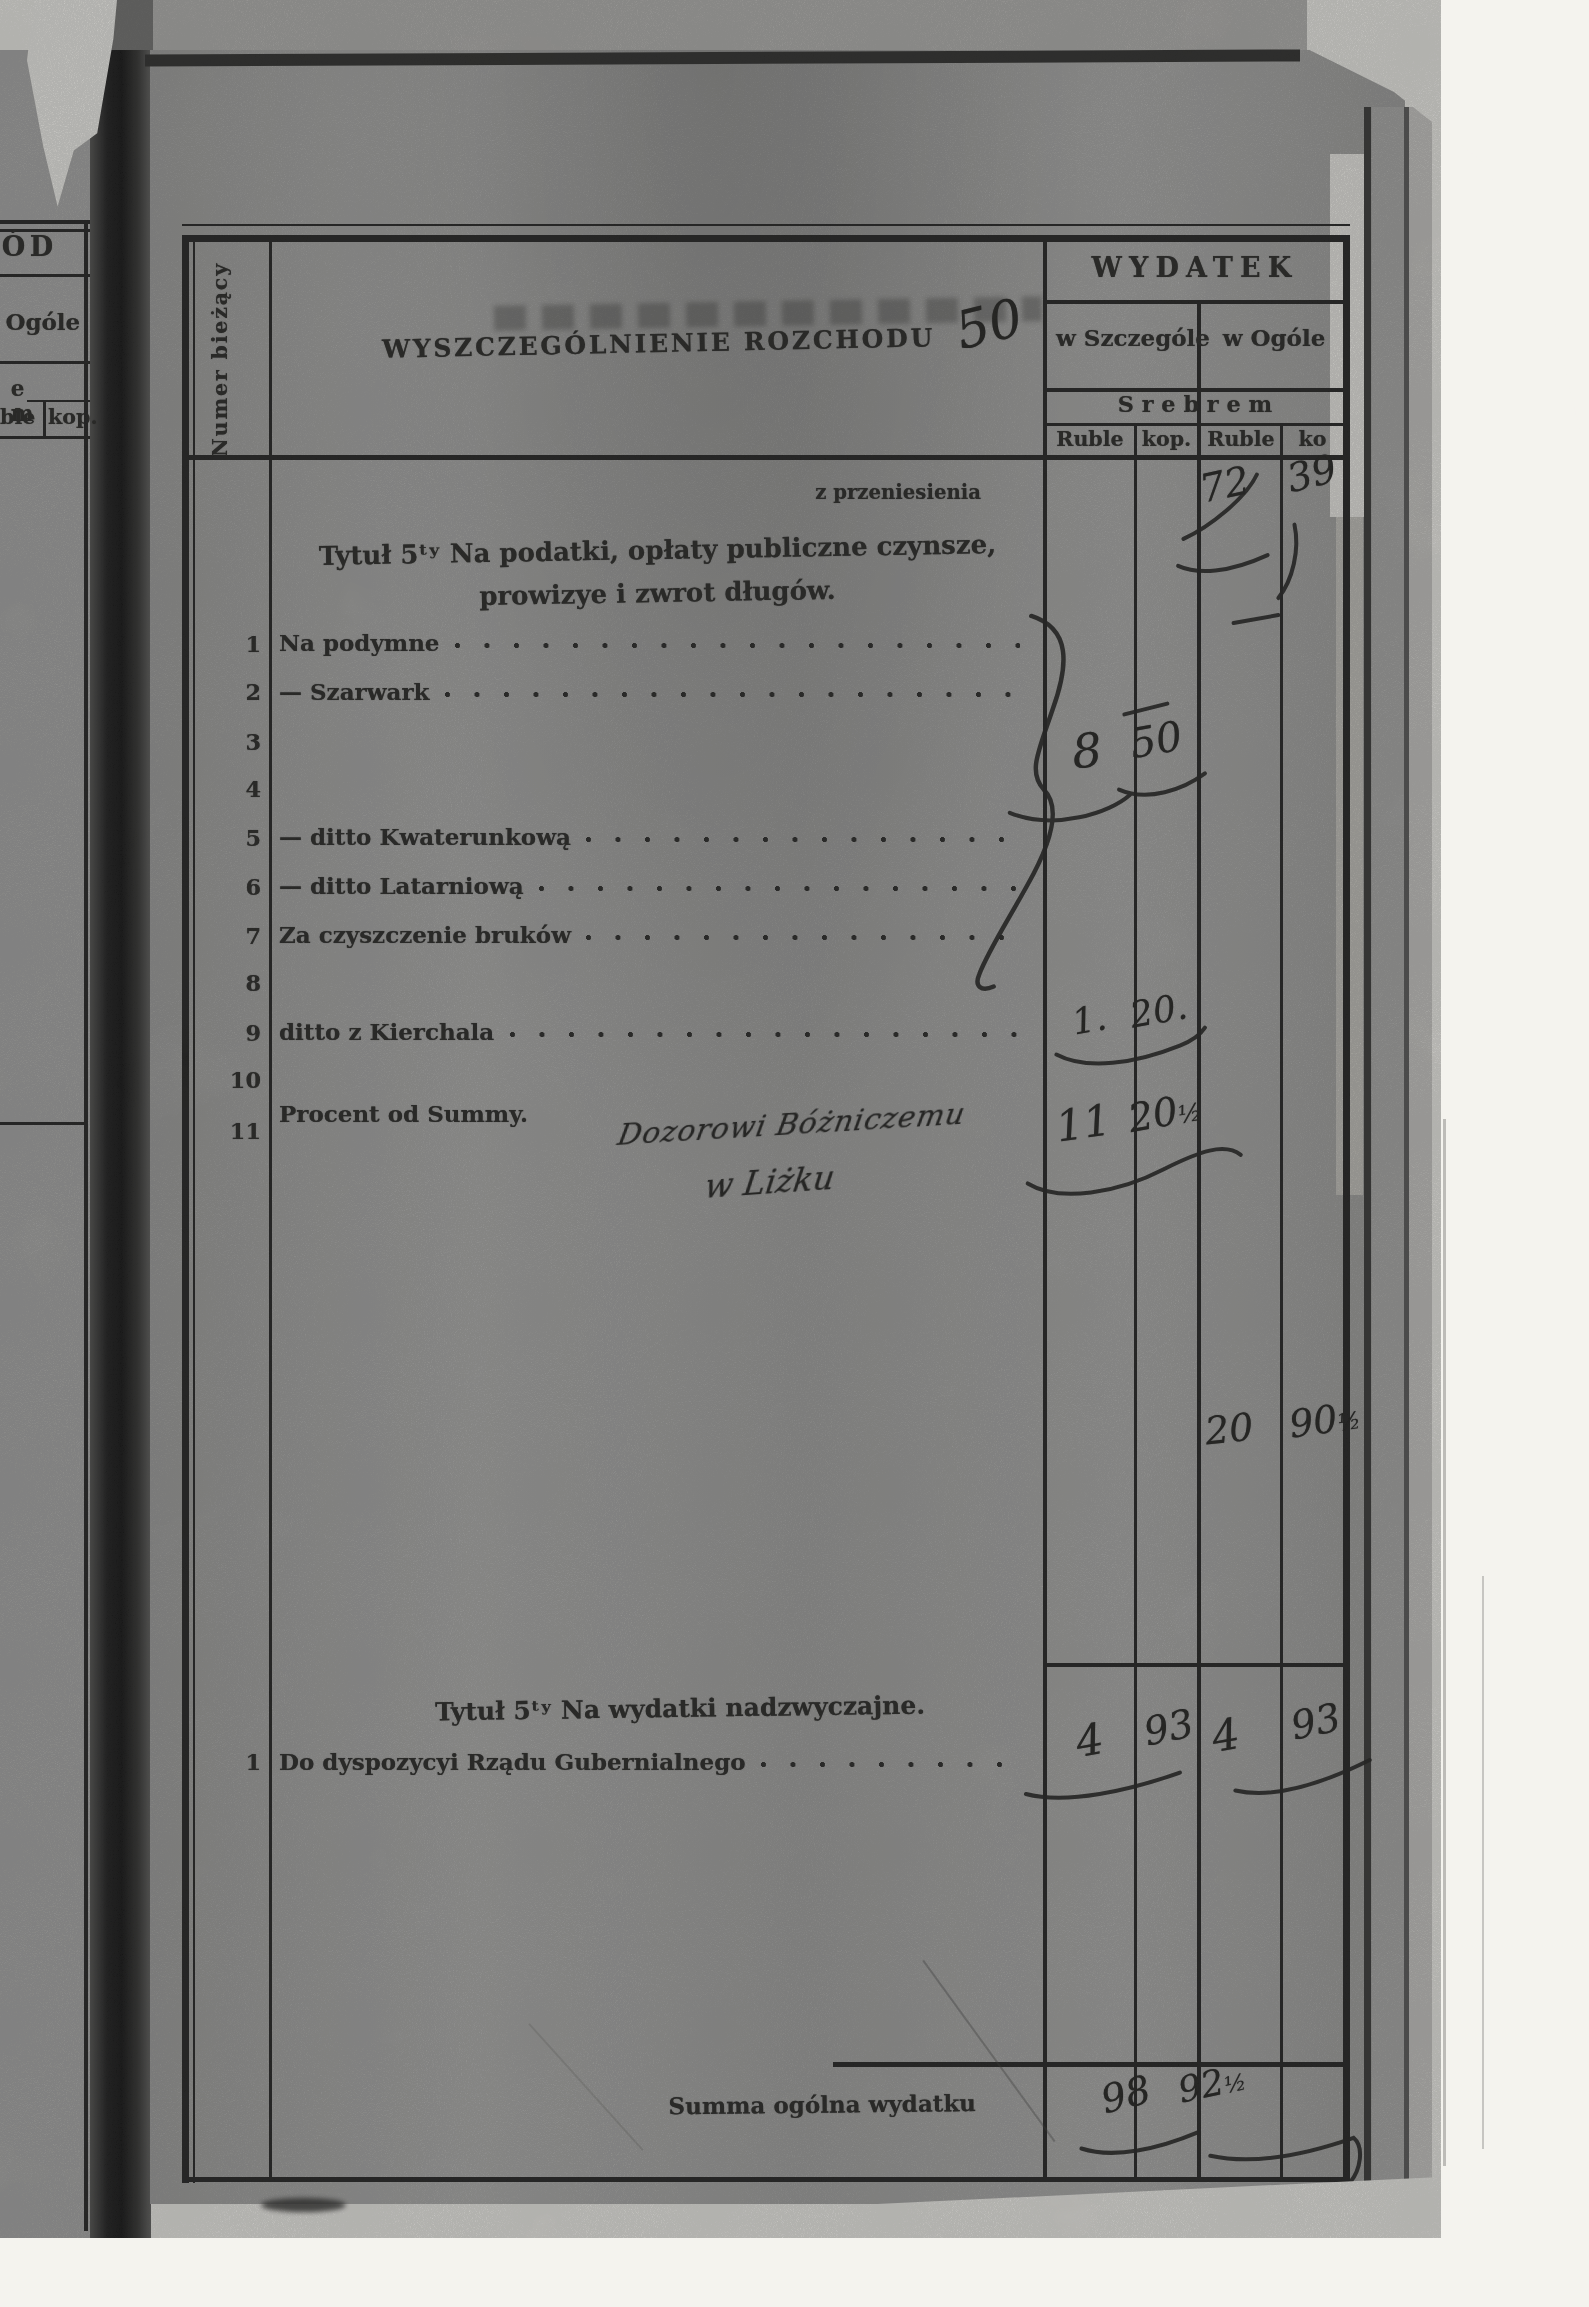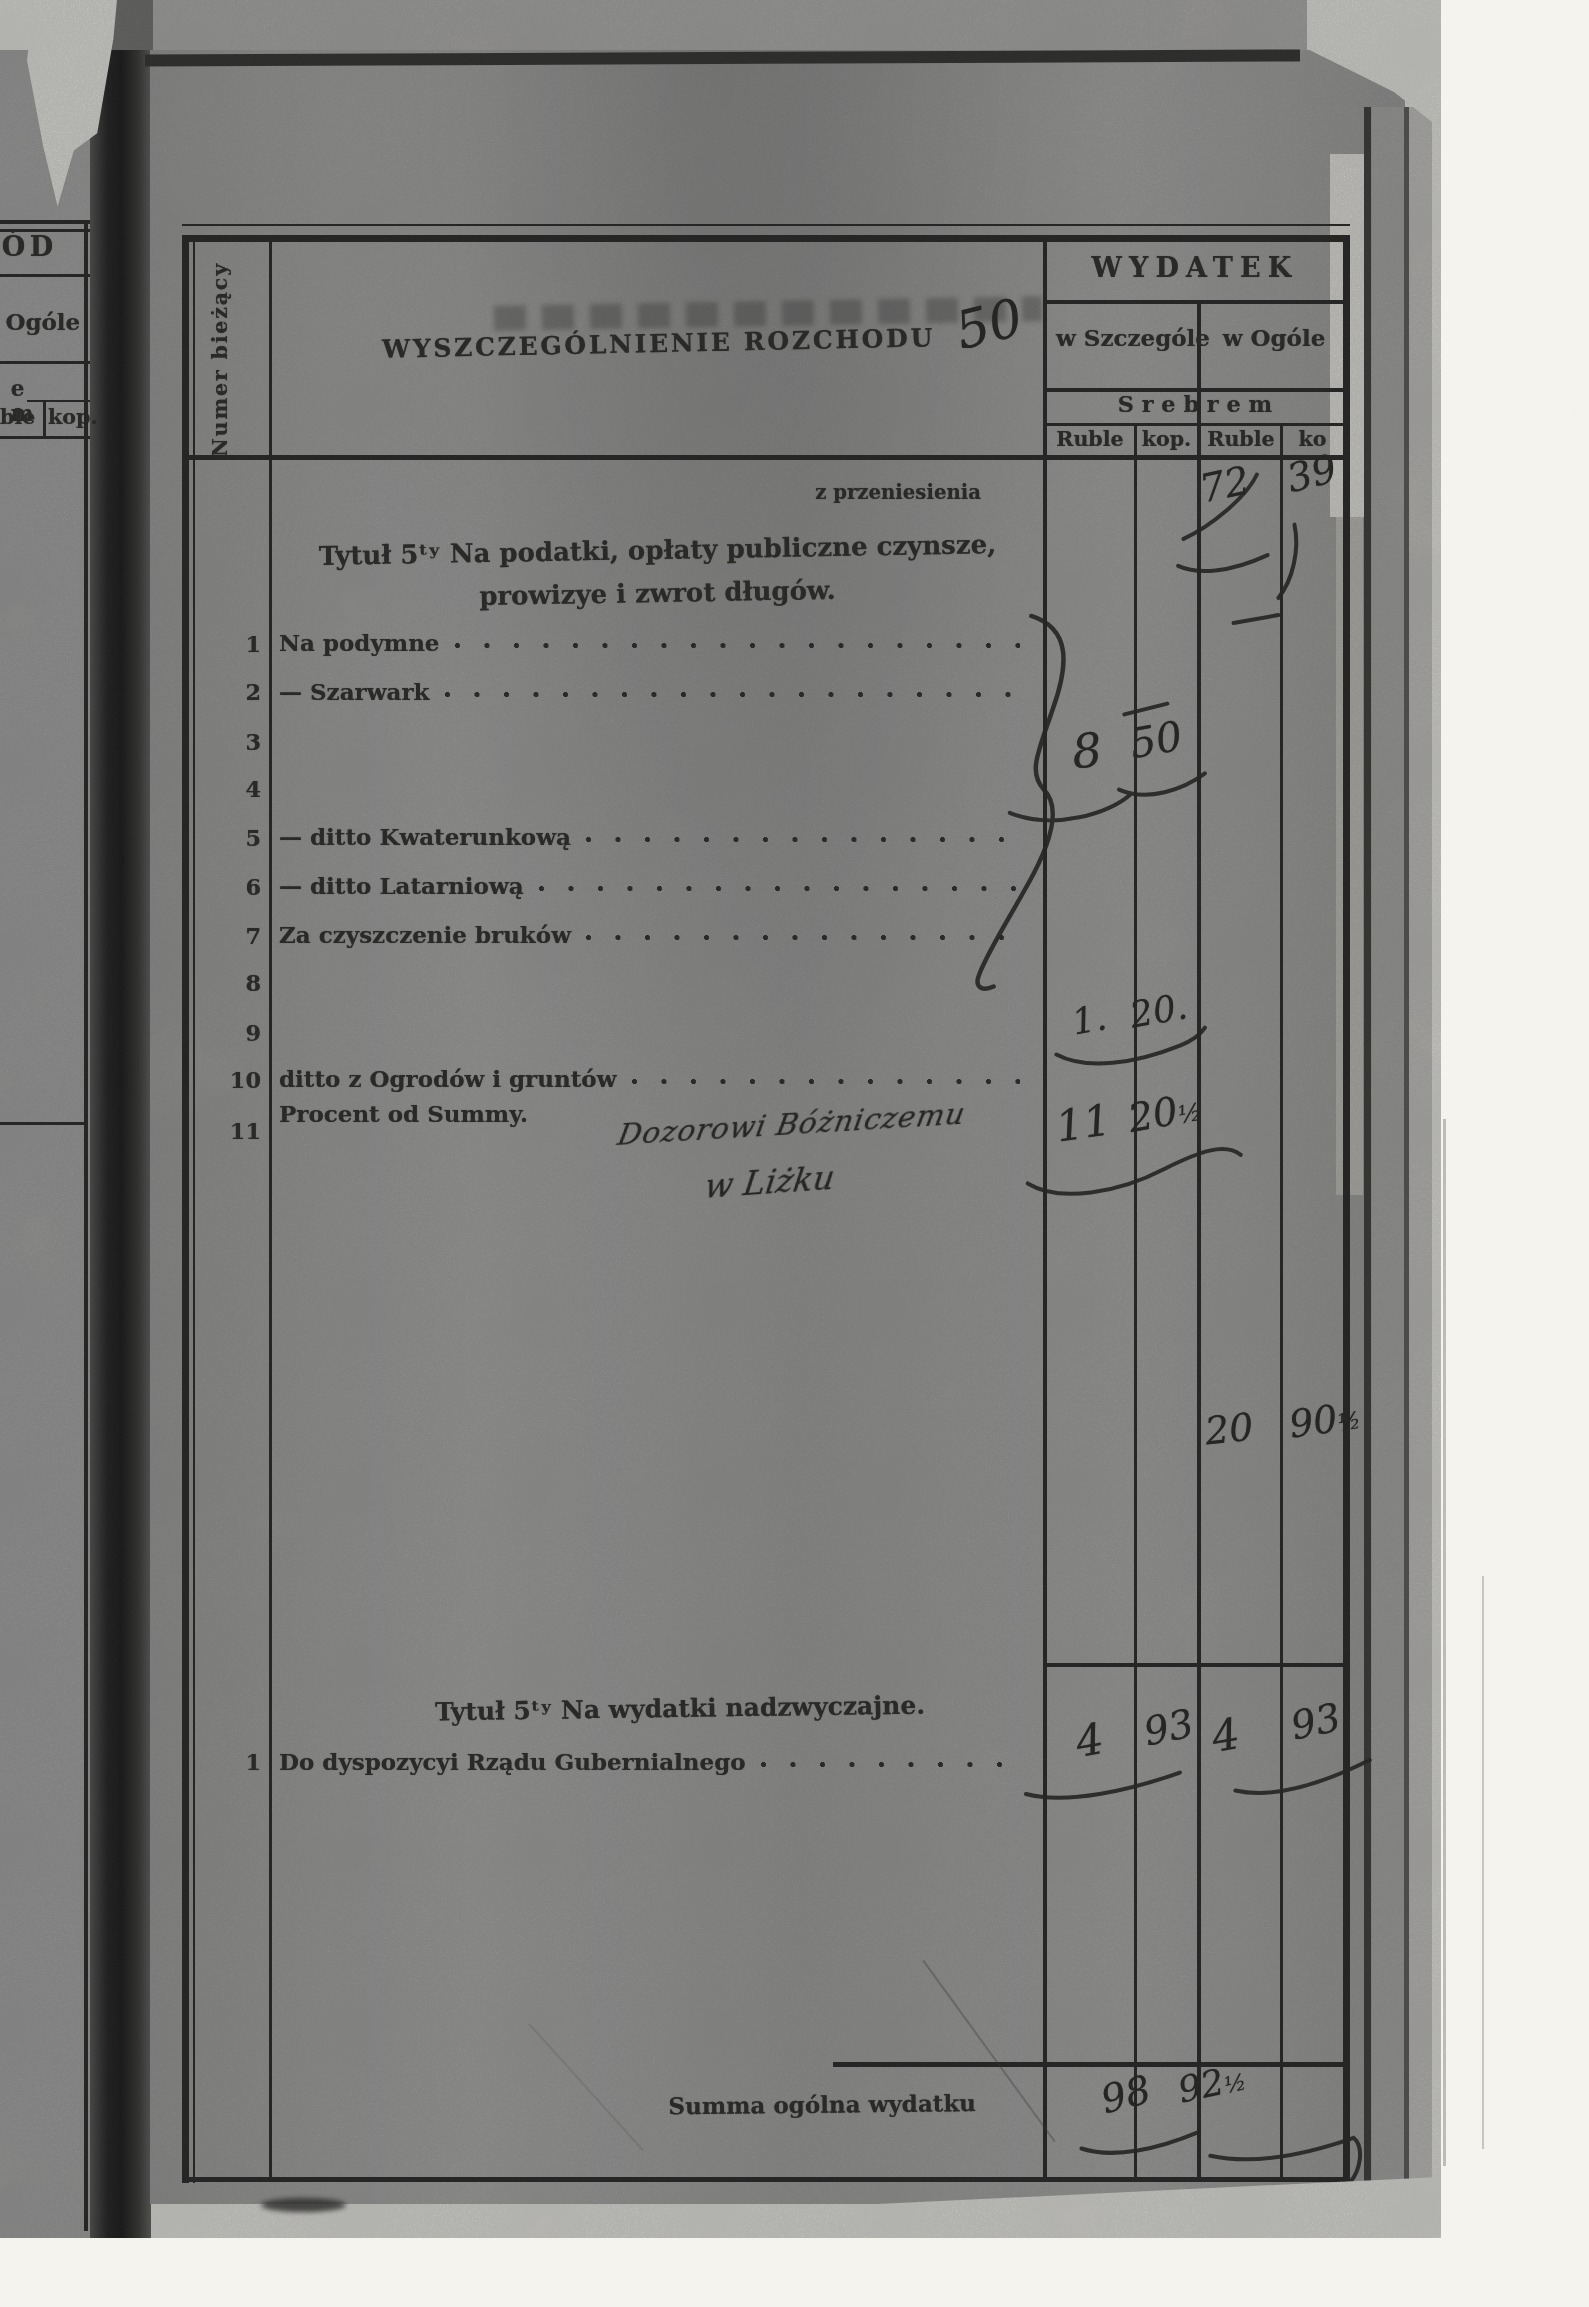--- a/index.html
+++ b/index.html
@@ -159,25 +159,25 @@
       <span class="lbl">— ditto Latarniową</span>
       <span class="leader"></span>
     </div>
   <div class="num" style="top:923px;">7</div>
   <div class="row" style="top:921px;">
       <span class="lbl">Za czyszczenie bruków</span>
       <span class="leader"></span>
     </div>
   <div class="num" style="top:970px;">8</div>
   <div class="num" style="top:1020px;">9</div>
+  <div class="row" style="top:1018px;">
+      <span class="lbl">ditto  z Kierchala</span>
+      <span class="leader"></span>
+    </div>
   <div class="num" style="top:1067px;">10</div>
-  <div class="row" style="top:1065px;">
-      <span class="lbl">ditto  z Ogrodów i gruntów</span>
-      <span class="leader"></span>
-    </div>
   <div class="num" style="top:1118px;">11</div>
   <div class="row" style="top:1100px;">
       <span class="lbl">Procent od Summy.</span>
     </div>
 
   <div class="hw" style="left:618px;top:1107px;font-size:29.5px;transform:rotate(-3.5deg) skewX(-14deg);letter-spacing:0.9px;filter:blur(0.4px);">Dozorowi Bóżniczemu</div>
   <div class="hw" style="left:705px;top:1162px;font-size:33px;transform:rotate(-4deg) skewX(-12deg);filter:blur(0.3px);">w Liżku</div>
 
   <div class="hw" style="left:1072px;top:723px;font-size:47px;transform:rotate(-6deg);">8</div>
   <div class="hw" style="left:1130px;top:716px;font-size:41px;transform:rotate(-10deg);">50</div>

